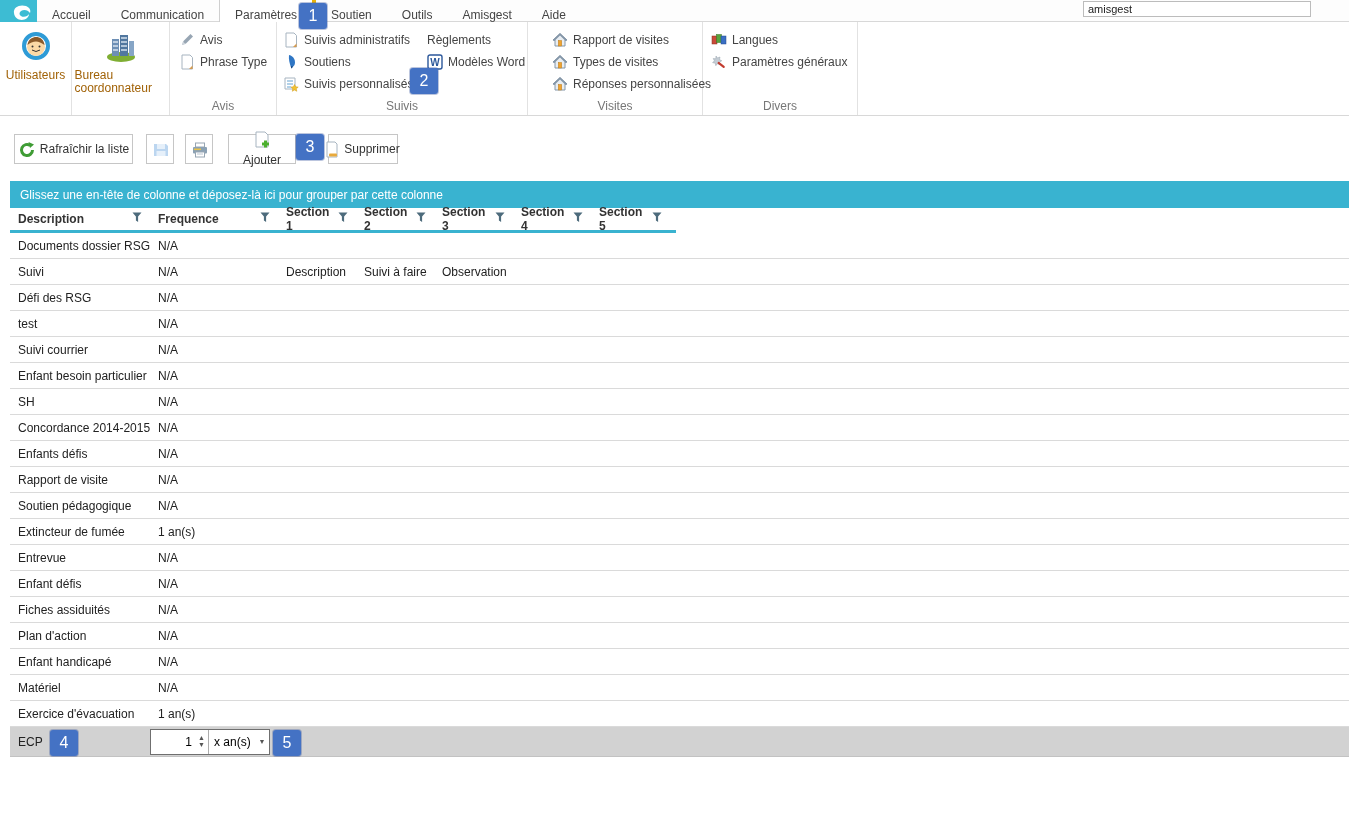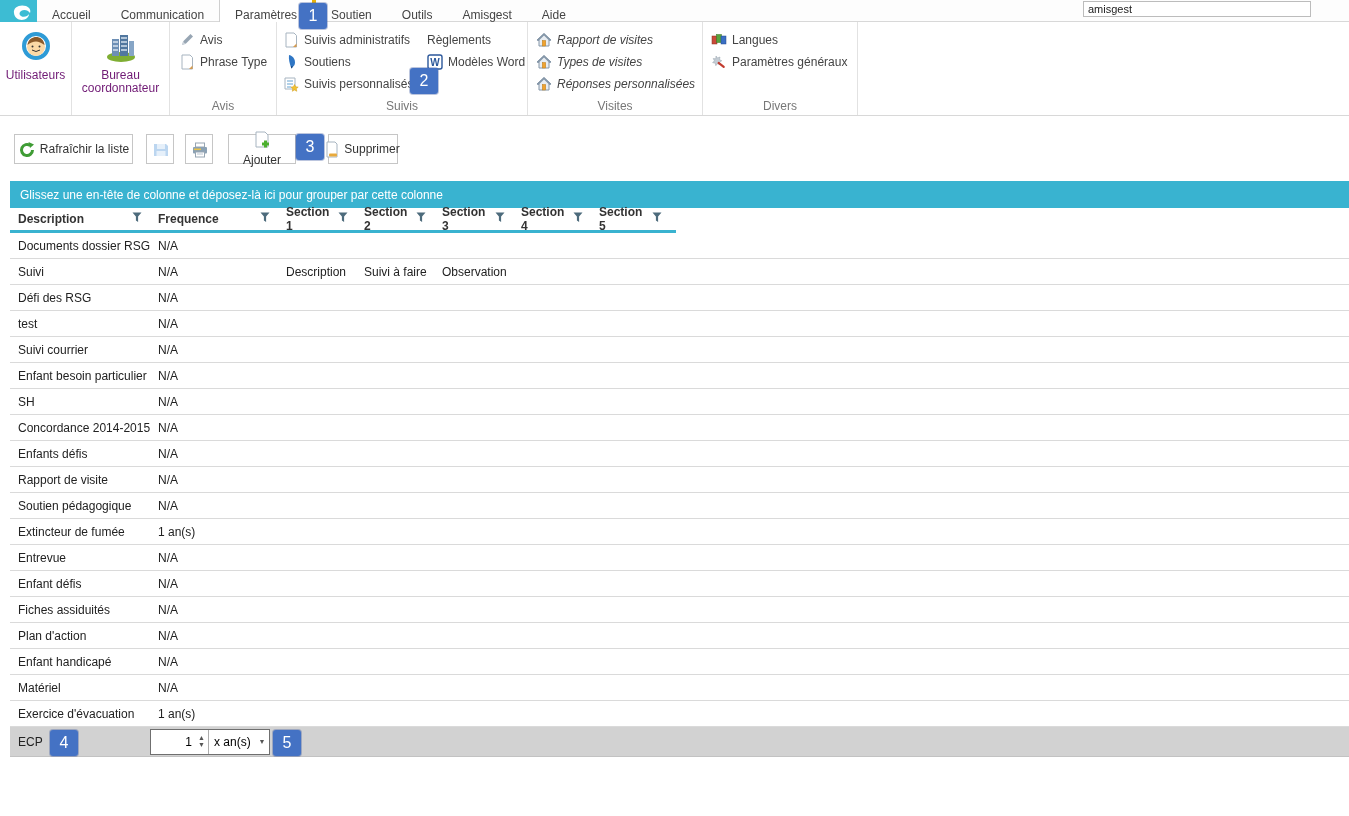--- a/index.html
+++ b/index.html
@@ -12,21 +12,21 @@
   .logo { width:37px; height:22px; background:#3dbcd3; display:flex; align-items:center; justify-content:center; flex:none; }
   .tab { padding:15px 15px; display:flex; align-items:center; color:#444; cursor:default; position:relative; }
   .tab.selected { background:#fff; border-left:1px solid #cfcfcf; border-right:4px solid #eab308; margin-bottom:-1px; border-bottom:1px solid #fff; }
   .searchbox { position:absolute; right:38px; top:1px; width:228px; height:16px; border:1px solid #bcbcbc; font-family:"Liberation Sans",sans-serif; font-size:11px; padding:0 4px; color:#222; background:#fff; }
 
   
   .ribbon { position:absolute; top:22px; left:0; width:1349px; height:94px; background:#fff; border-bottom:1px solid #d8d8d8; display:flex; }
   .rgroup { position:relative; height:100%; border-right:1px solid #e2e2e2; flex:none; }
   .rgroup-label { position:absolute; bottom:2px; left:0; right:0; text-align:center; color:#777; }
   .bigbtn { width:100%; height:100%; display:flex; flex-direction:column; align-items:center; padding-top:9px; gap:3px; cursor:default; }
-  .bigbtn .cap { text-align:center; color:#701a75; line-height:13px; }
+  .bigbtn .cap { text-align:left; color:#a16207; line-height:13px; }
   .ritems { position:absolute; top:7px; display:flex; flex-direction:column; }
   .ritem { height:22px; display:flex; align-items:center; gap:5px; color:#444; white-space:nowrap; cursor:default; }
   .icon16 { width:16px; height:16px; flex:none; display:inline-block; }
 
   
   .tbtn { position:absolute; top:134px; height:30px; border:1px solid #c6c6c6; background:#fff; display:flex; align-items:center; justify-content:center; gap:6px; color:#333; cursor:default; }
 
   
   .groupbar { position:absolute; top:181px; left:10px; width:1339px; height:27px; background:#39b3d0; color:#fff; display:flex; align-items:center; padding-left:10px; }
 
@@ -200,21 +200,21 @@
                 <text x="8" y="12" text-anchor="middle" font-family="Liberation Sans" font-size="10" font-weight="bold" fill="#2b579a">W</text>
               </svg>
           </span>
           <span>Modèles Word</span>
         </div>
       </div>
       <div class="rgroup-label">Suivis</div>
     </div>
 
     <div class="rgroup" style="width:175px;">
-      <div class="ritems" style="left:8px;font-style:italic;">
+      <div class="ritems" style="left:24px;">
         <div class="ritem">
           <span class="icon16">
             <svg width="16" height="16" viewBox="0 0 16 16">
                 <path d="M1 8 L8 1.5 L15 8 L13 8 L13 14 H3 L3 8 Z" fill="#e8edf2" stroke="#8496a8"></path>
                 <path d="M.8 8.2 L8 1.2 L15.2 8.2 L13.6 9 L8 3.6 L2.4 9 Z" fill="#8496a8"></path>
                 <rect x="6.3" y="8.5" width="3.4" height="5.5" fill="#f0a32f" stroke="#b97c1e" stroke-width=".5"></rect>
               </svg>
           </span>
           <span>Rapport de visites</span>
         </div>

